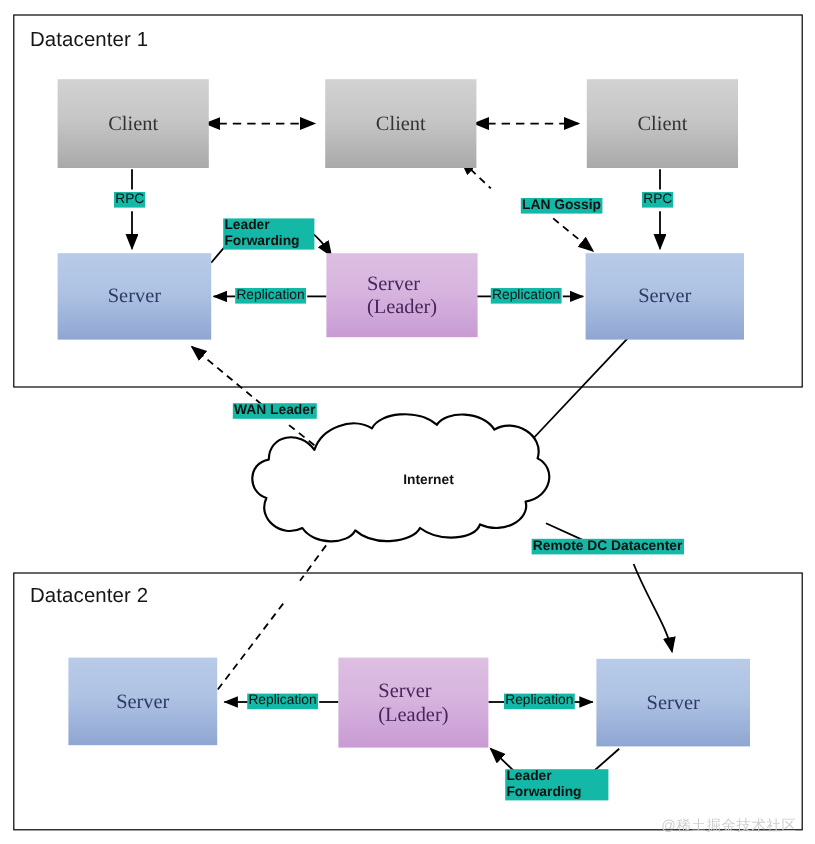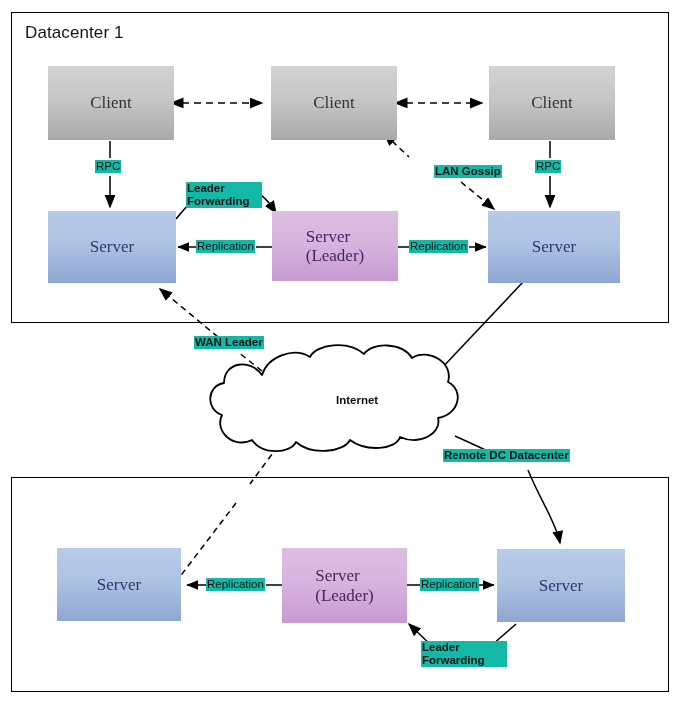--- a/index.html
+++ b/index.html
@@ -219,25 +219,27 @@
   <div class="edge-label bold" style="left:186px; top:182px; width:74px;">Leader
 Forwarding</div>
   <div class="edge-label" style="left:196px; top:240px;">Replication</div>
   <div class="edge-label" style="left:409px; top:240px;">Replication</div>
 
   <div class="edge-label bold" style="left:194px; top:336px;">WAN Leader</div>
   <div class="cloud-label" style="left:320px; top:394px;">Internet</div>
   <div class="edge-label bold" style="left:443px; top:449px;">Remote DC Datacenter</div>
 
   <div class="frame" style="left:11px; top:477px; width:658px; height:215px;"></div>
+  <div class="frame-title" style="left:25px; top:487px;">Datacenter 2</div>
 
   <div class="node node-server" style="left:57px; top:548px; width:124px; height:73px;">Server</div>
   <div class="node node-leader" style="left:282px; top:548px; width:125px; height:75px;">Server
 (Leader)</div>
   <div class="node node-server" style="left:497px; top:549px; width:128px; height:73px;">Server</div>
 
   <div class="edge-label" style="left:206px; top:578px;">Replication</div>
   <div class="edge-label" style="left:420px; top:578px;">Replication</div>
   <div class="edge-label bold" style="left:421px; top:641px; width:84px;">Leader
 Forwarding</div>
 
+  <div class="watermark" style="left:551px; top:680px;">@稀土掘金技术社区</div>
 
 </div>
 
 </body></html>

